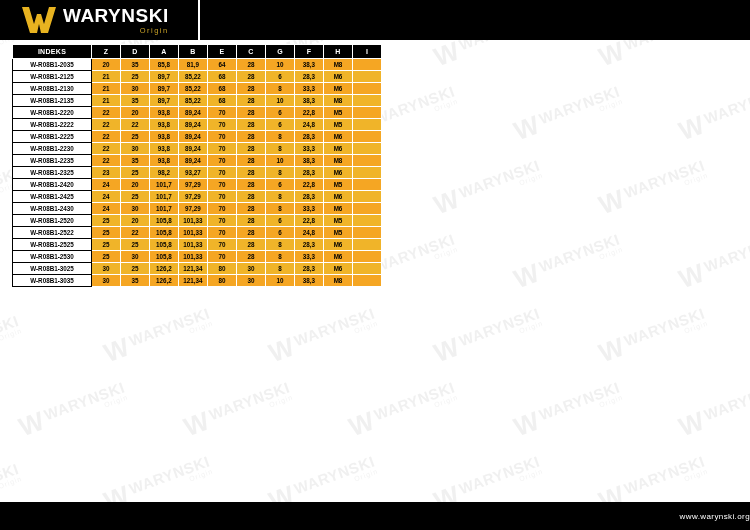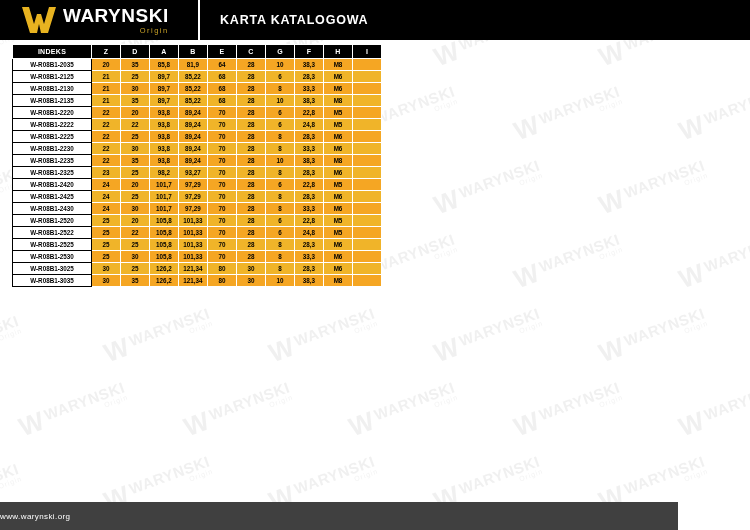--- a/index.html
+++ b/index.html
@@ -158,27 +158,27 @@
     background: #f5a623;
   }
   tbody tr.alt td.val {
     background: #f0b429;
   }
 
   
   #footer {
     position: absolute;
     left: 0; bottom: 0;
-    width: 678px;
+    width: 750px;
     height: 28px;
-    background: #404040;
+    background: #000000;
     z-index: 2;
     display: flex;
     align-items: center;
-    justify-content: flex-start;
+    justify-content: flex-end;
   }
   #footer-url {
     color: #ffffff;
     font-size: 8px;
     letter-spacing: 0.4px;
   }
 </style>
 </head>
 <body>
 
@@ -432,21 +432,20 @@
       <svg width="34" height="26" viewBox="0 0 34 26" xmlns="http://www.w3.org/2000/svg">
         <polygon points="0,0 7,0 12,17 15,7 19,7 22,17 27,0 34,0 26,26 19,26 17,17 15,26 8,26" fill="#e8b320"></polygon>
       </svg>
     </div>
     <div id="brand-text">
       <span id="brand-name">WARYNSKI</span>
       <span id="brand-sub">Origin</span>
     </div>
   </div>
   <div id="header-sep"></div>
-  <div id="doc-title">KARTA KATALOGOWA</div>
 </div>
 
 <div id="table-wrap">
   <table>
     <thead>
       <tr id="header-row">
           <th class="idx-col">INDEKS</th>
           <th class="num-col">Z</th>
           <th class="num-col">D</th>
           <th class="num-col">A</th>

